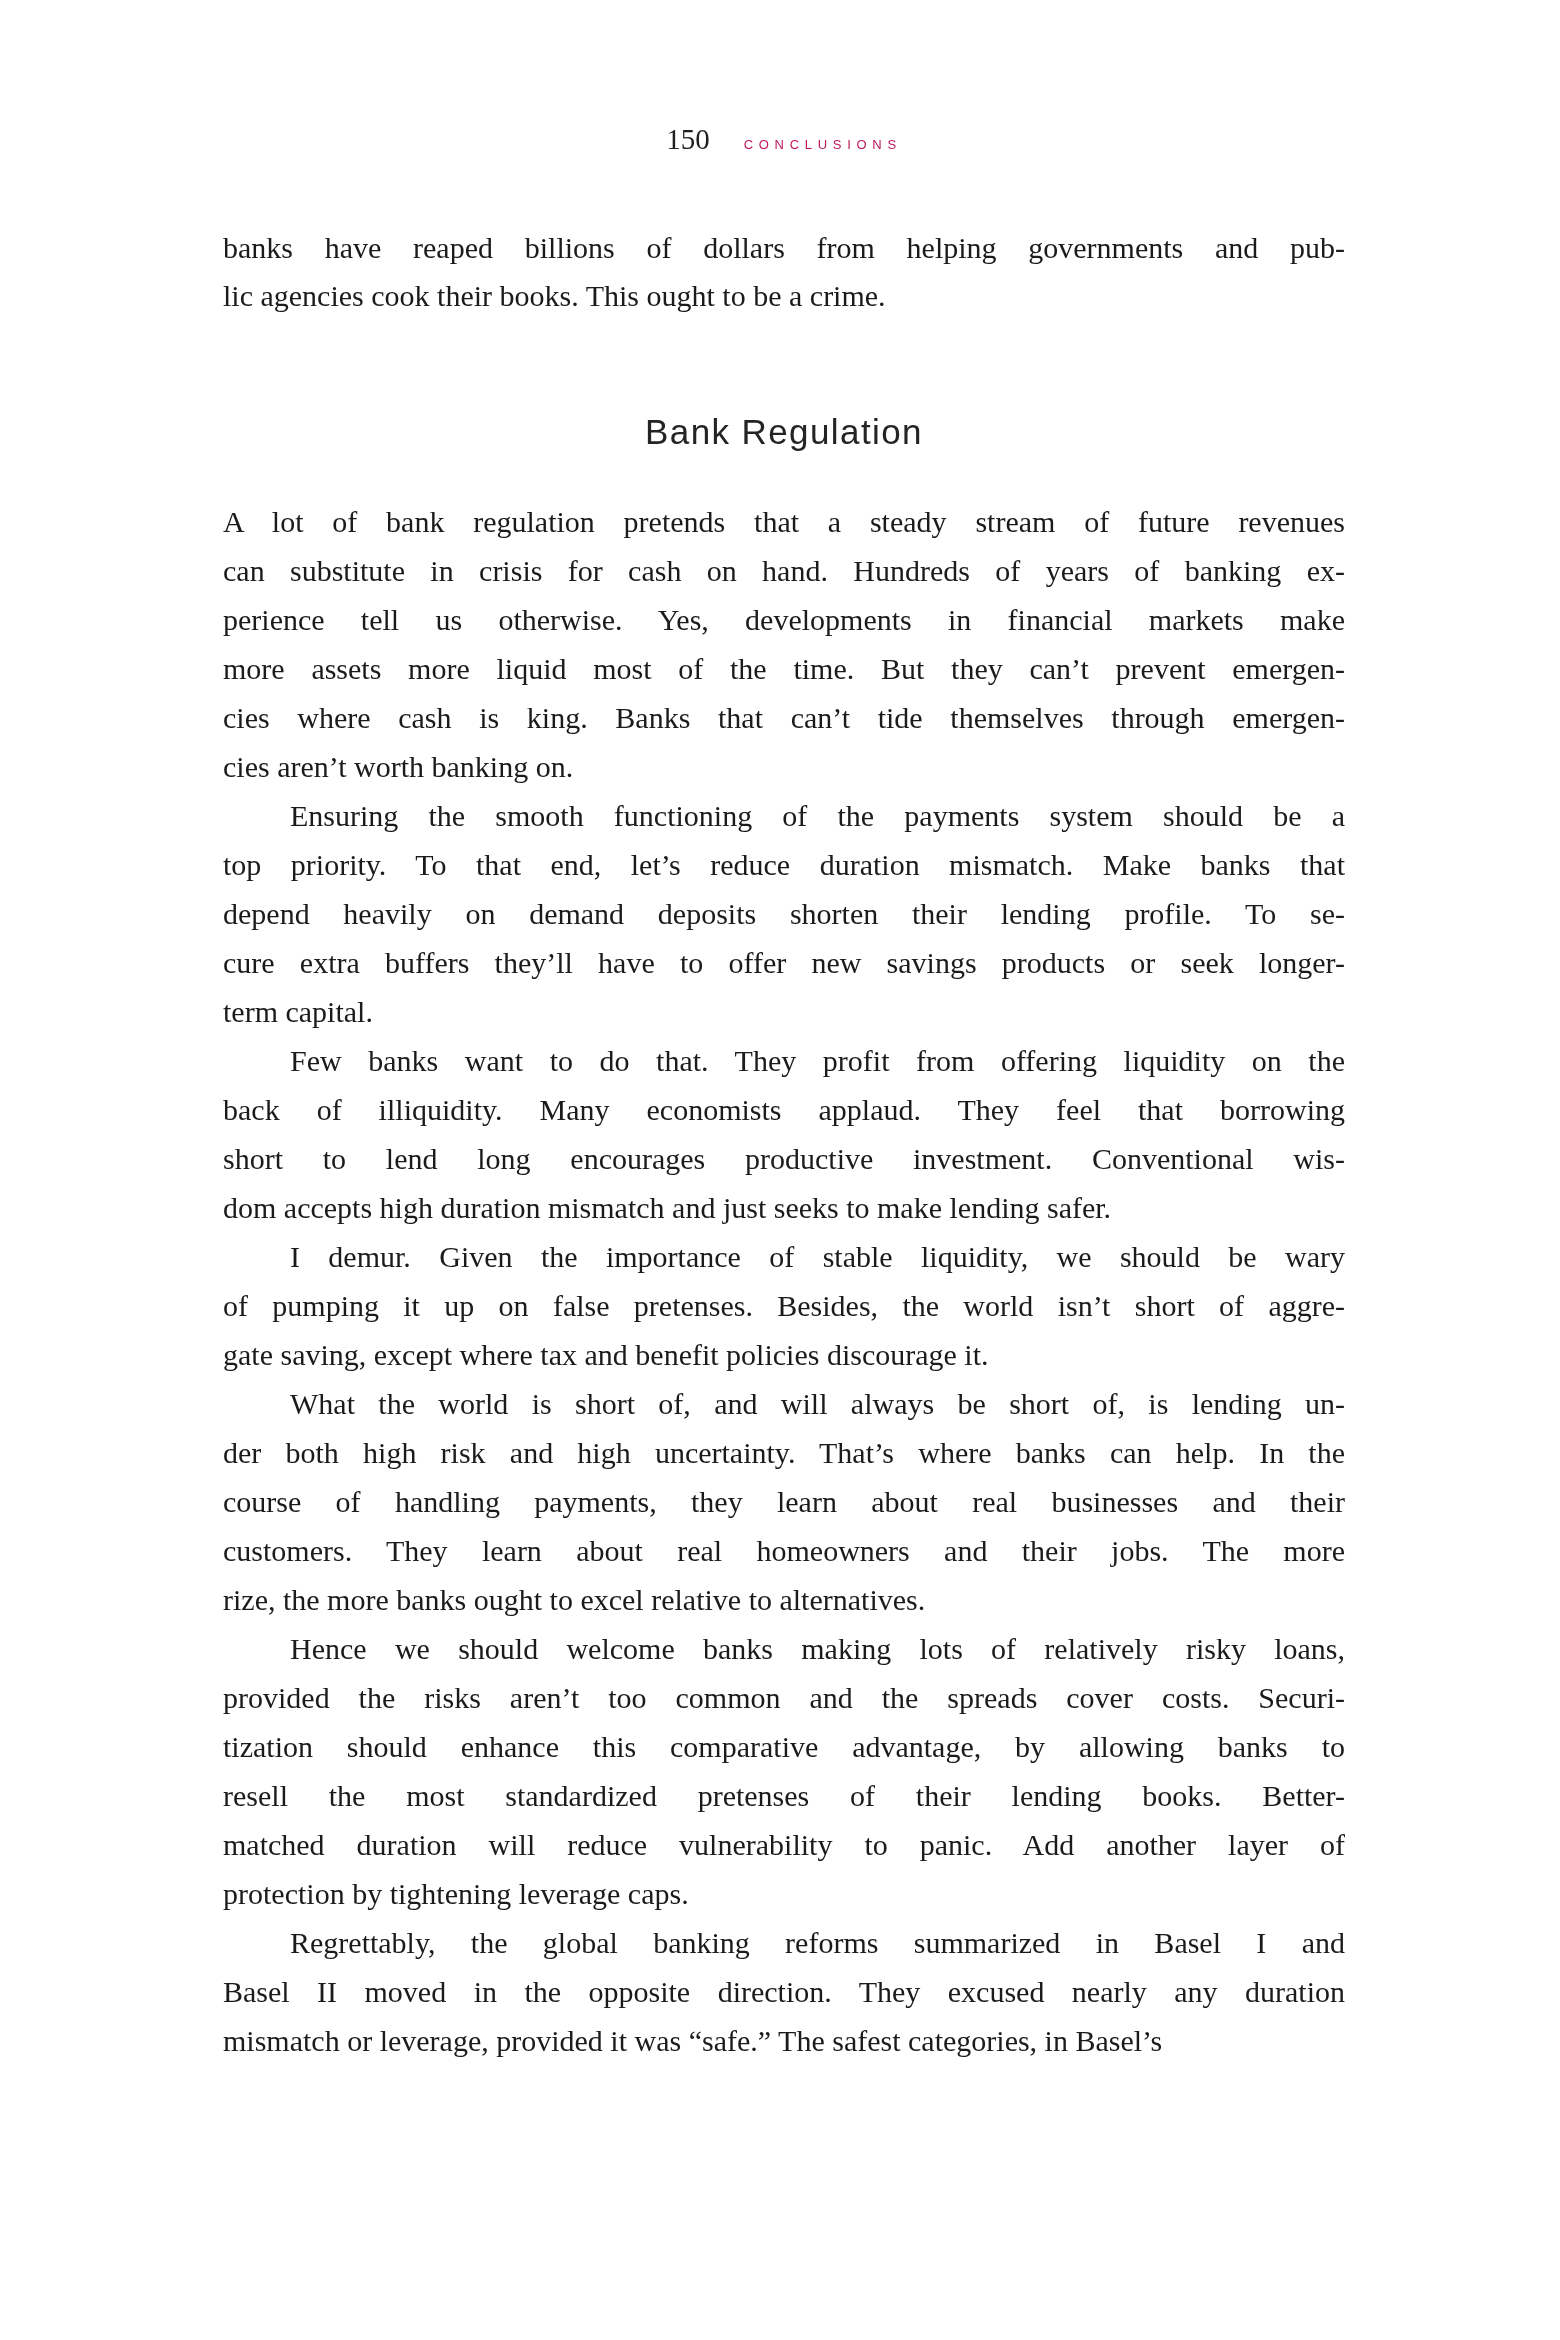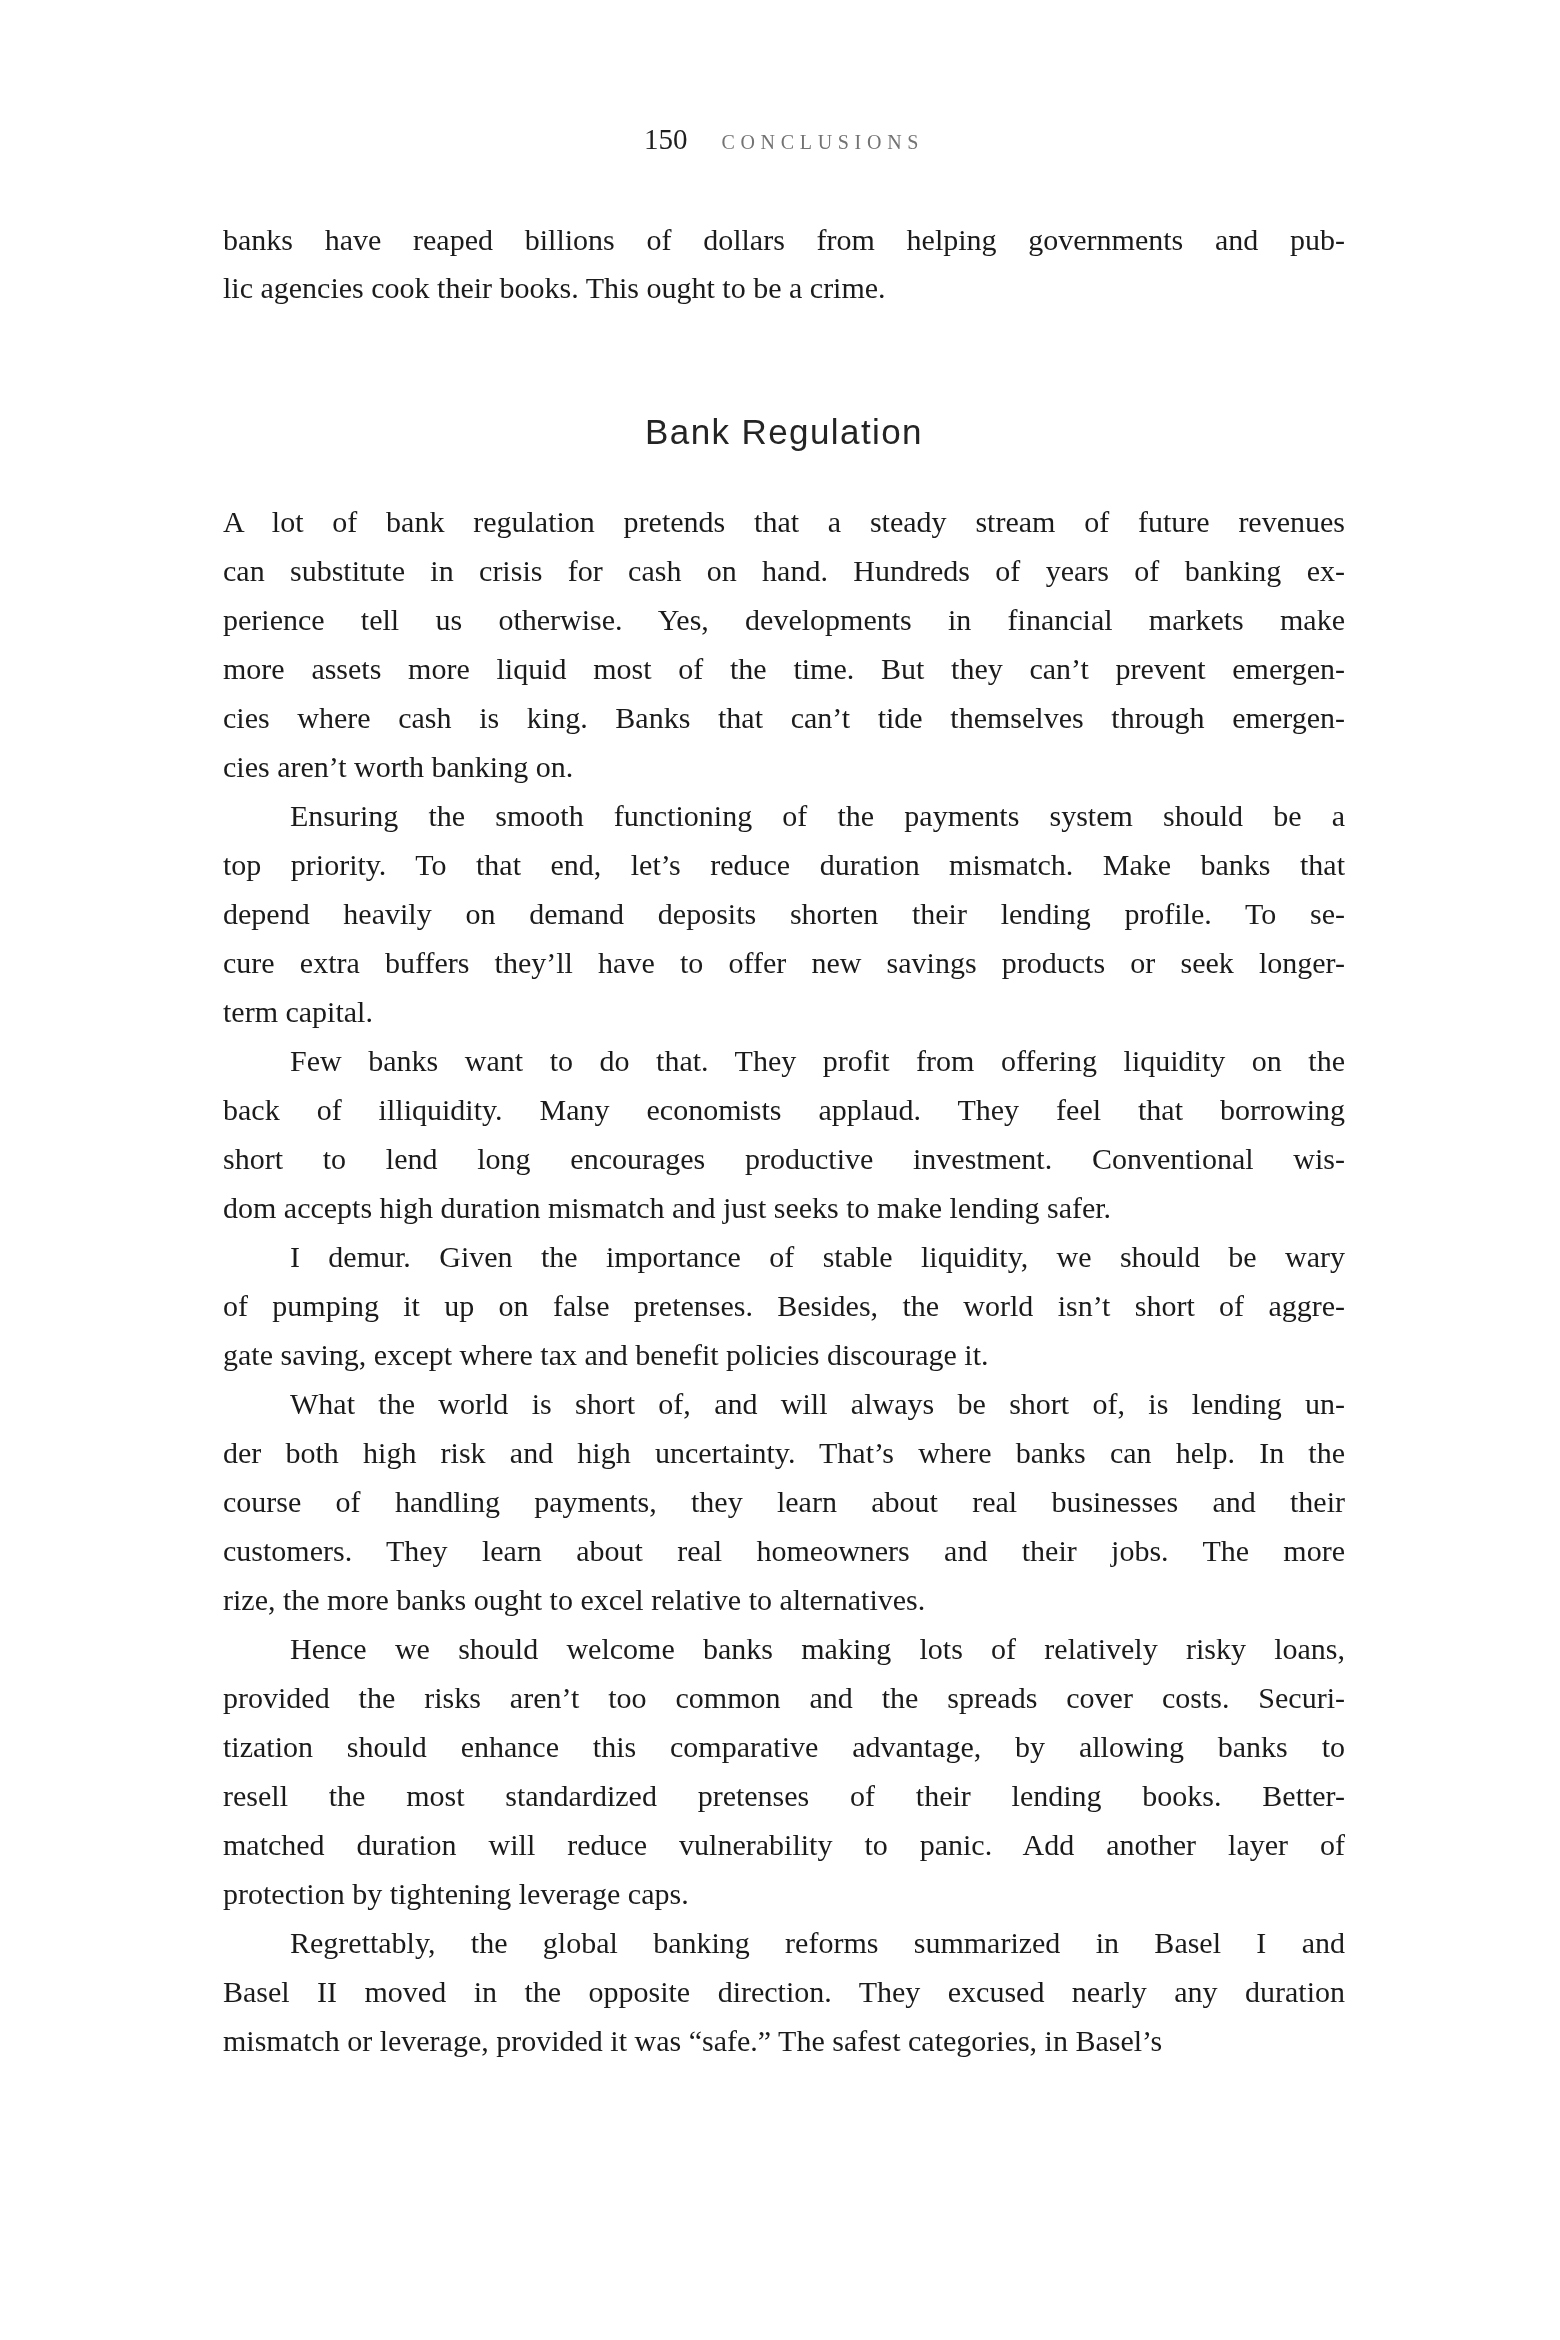--- a/index.html
+++ b/index.html
@@ -23,28 +23,28 @@
     align-items: baseline;
     gap: 34px;
     line-height: 34px;
   }
   .page-number {
     font-family: "Liberation Serif", serif;
     font-size: 29px;
     color: #1f1f1f;
   }
   .running-title {
-    font-family: Liberation Serif, serif;
-    font-size: 20px;
+    font-family: Liberation Sans, sans-serif;
+    font-size: 13px;
     letter-spacing: 5.7px;
-    color: #737373;
+    color: #be185d;
   }
   .continuation-block {
     position: absolute;
-    top: 216px;
+    top: 224px;
     left: 223px;
     width: 1122px;
   }
   .continuation-block .line { line-height: 48px; }
   .section-heading {
     position: absolute;
     top: 411px;
     left: 223px;
     width: 1122px;
     text-align: center;

